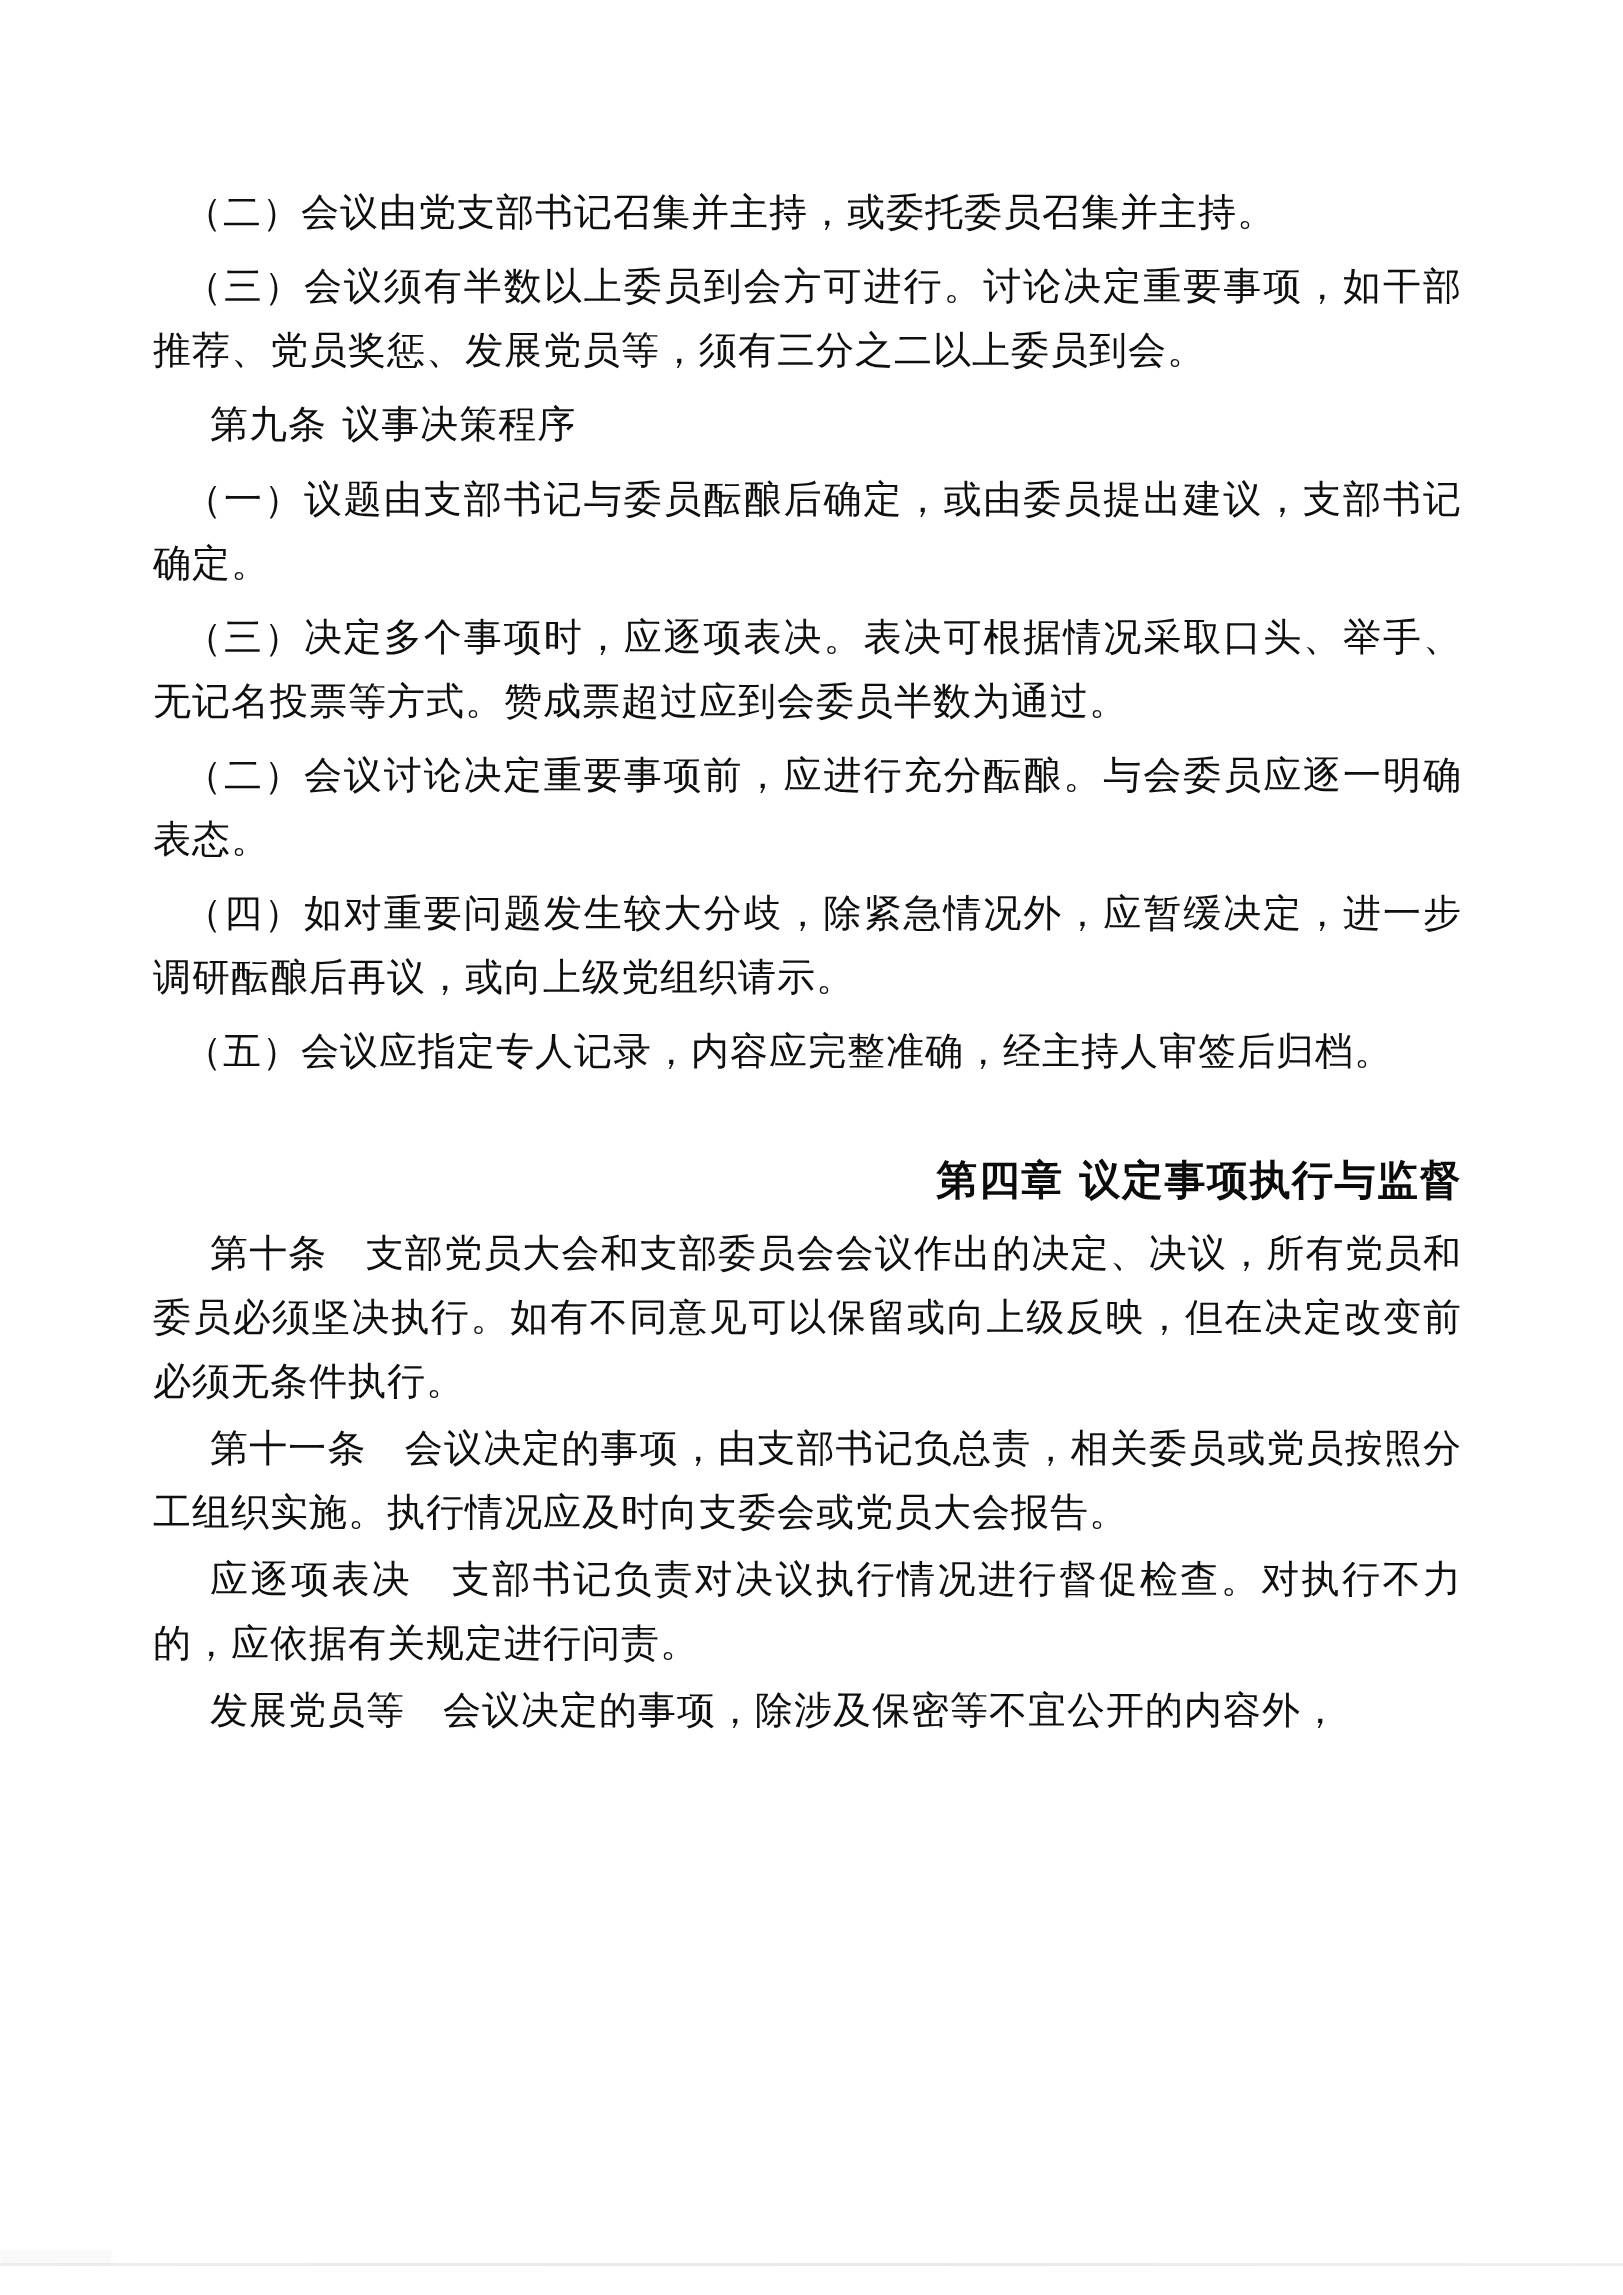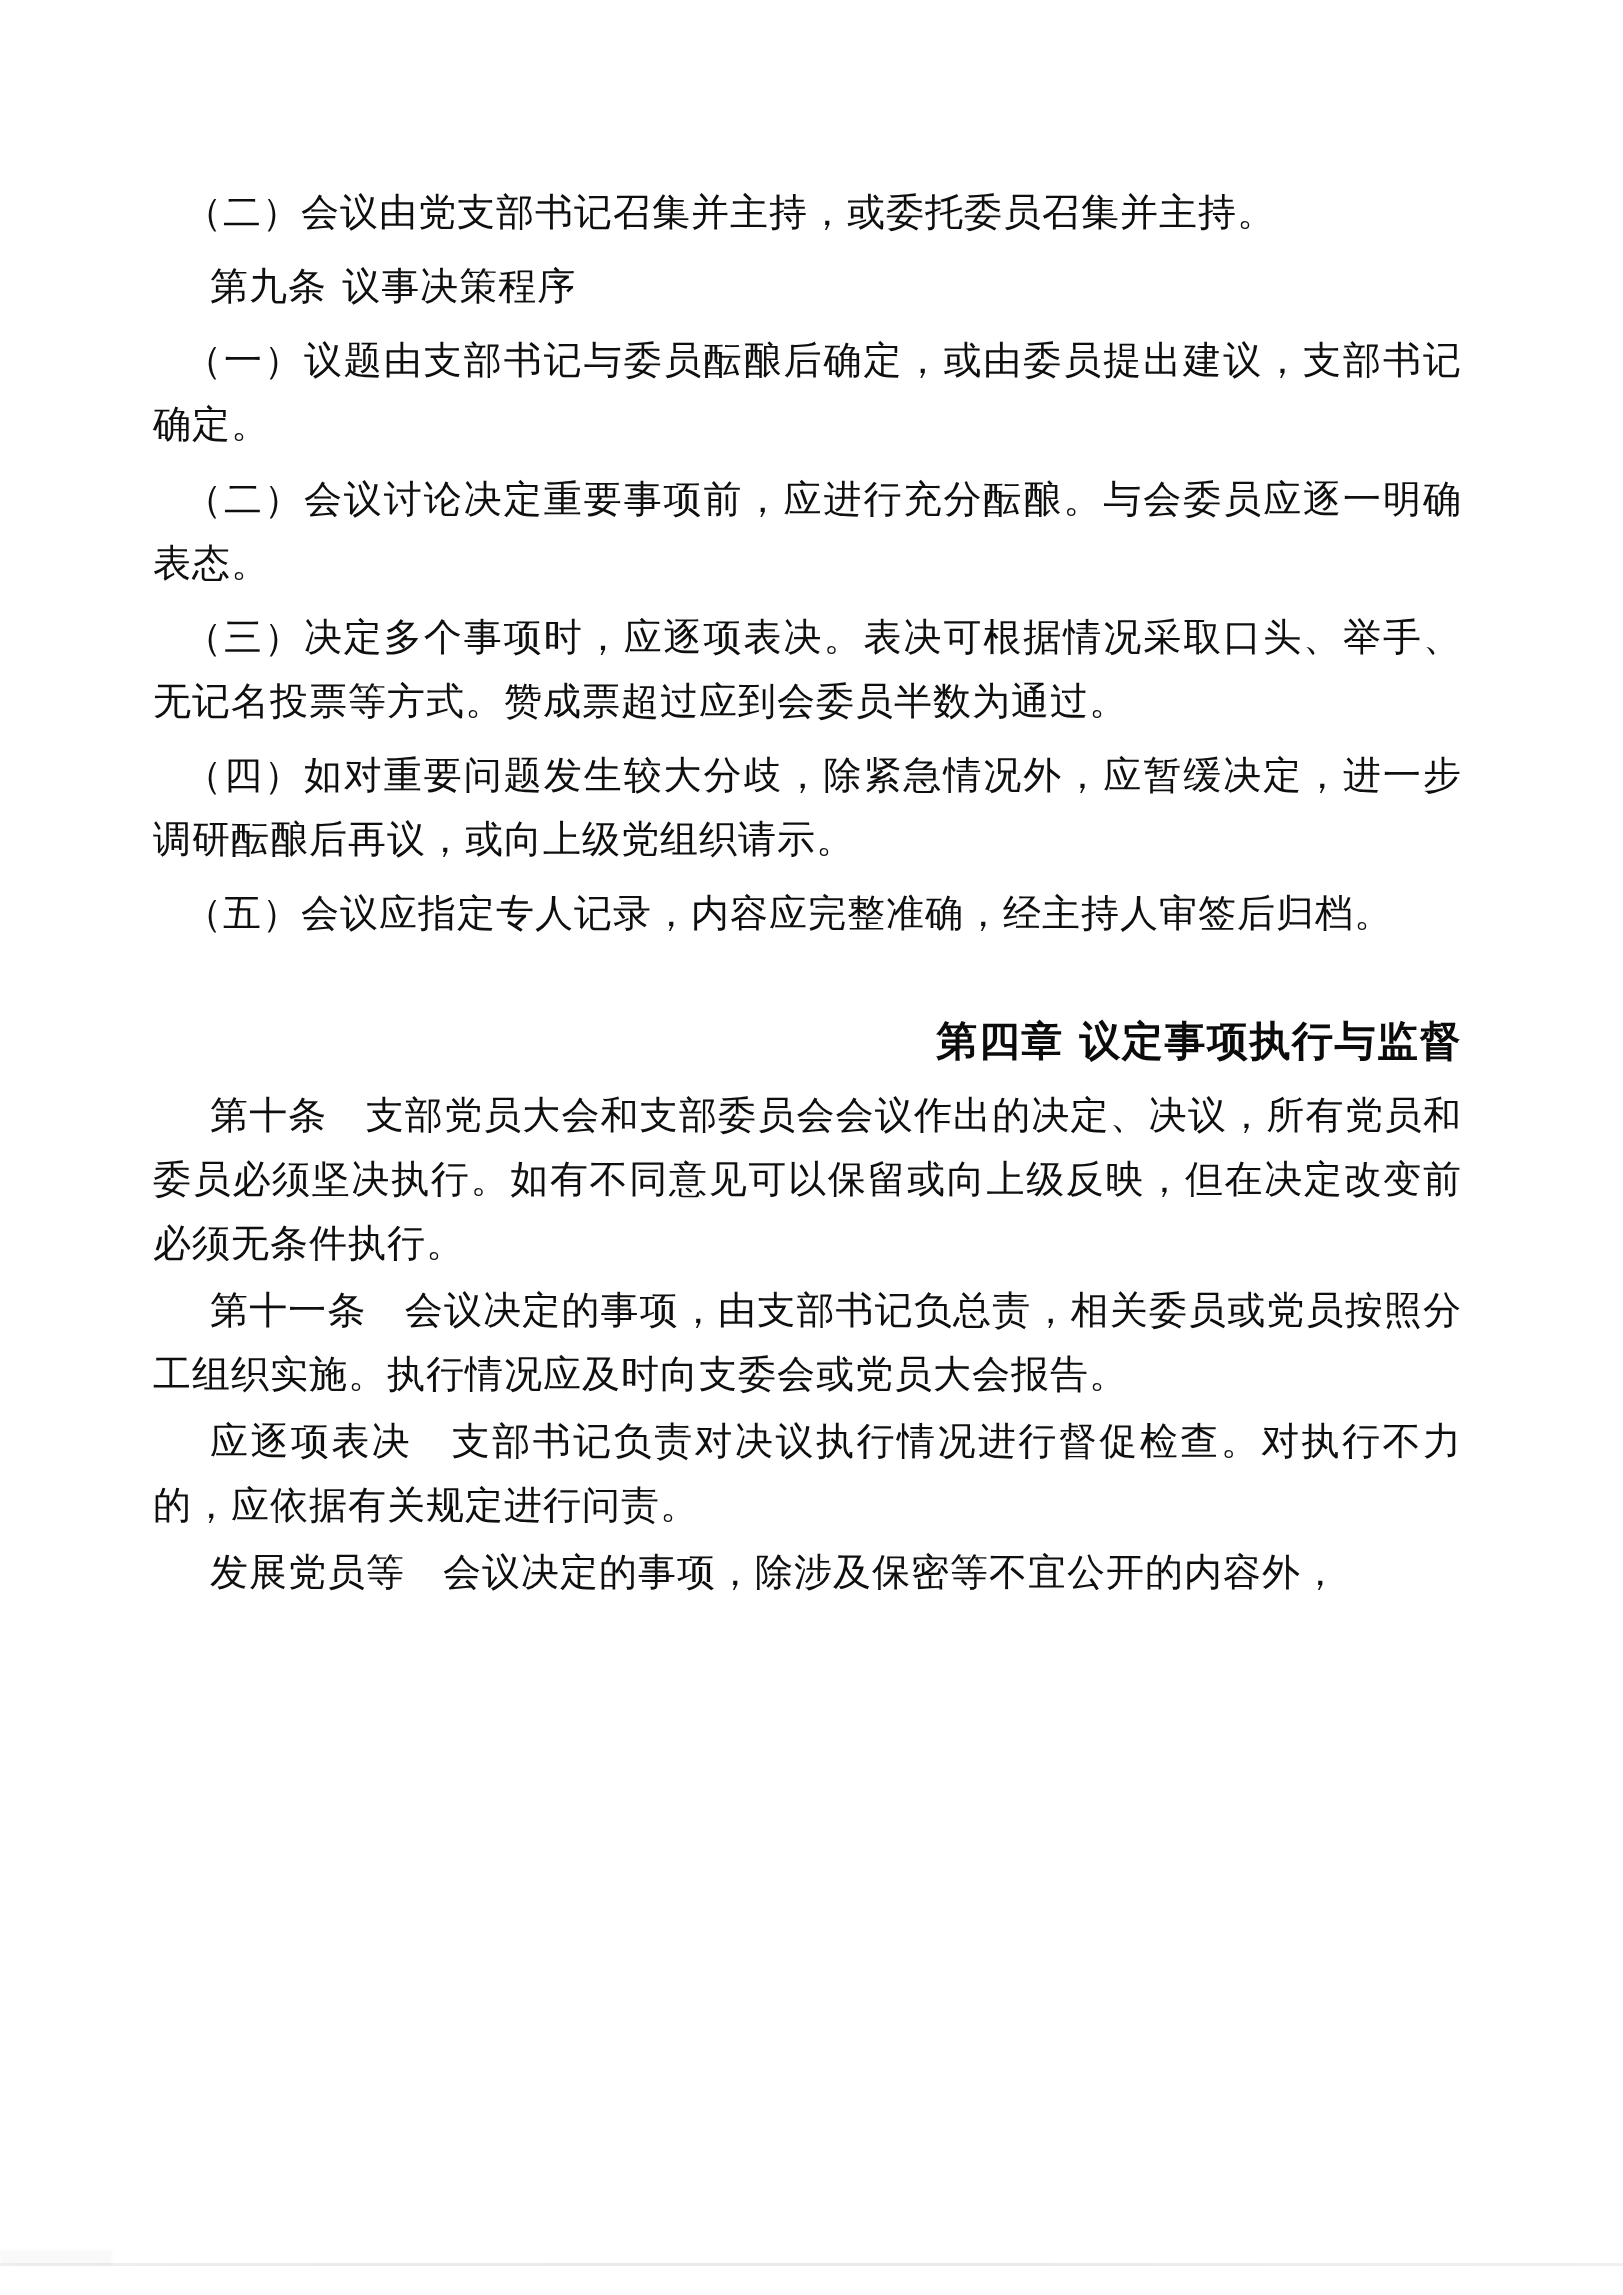--- a/index.html
+++ b/index.html
@@ -99,28 +99,29 @@
 </style>
 </head>
 <body>
 
 <div id="page">
 
   <div id="text-block">
 
     <p class="para sub">（二）会议由党支部书记召集并主持，或委托委员召集并主持。</p>
 
+    <p class="para sub">（三）会议须有半数以上委员到会方可进行。讨论决定重要事项，如干部推荐、党员奖惩、发展党员等，须有三分之二以上委员到会。</p>
 
     <p class="para"><span>第九条</span><span class="art-gap-sm"></span><span>议事决策程序</span></p>
 
     <p class="para sub">（一）议题由支部书记与委员酝酿后确定，或由委员提出建议，支部书记确定。</p>
 
+    <p class="para sub">（三）决定多个事项时，应逐项表决。表决可根据情况采取口头、举手、无记名投票等方式。赞成票超过应到会委员半数为通过。</p>
+
     <p class="para sub">（二）会议讨论决定重要事项前，应进行充分酝酿。与会委员应逐一明确表态。</p>
-
-    <p class="para sub">（三）决定多个事项时，应逐项表决。表决可根据情况采取口头、举手、无记名投票等方式。赞成票超过应到会委员半数为通过。</p>
 
     <p class="para sub">（四）如对重要问题发生较大分歧，除紧急情况外，应暂缓决定，进一步调研酝酿后再议，或向上级党组织请示。</p>
 
     <p class="para sub">（五）会议应指定专人记录，内容应完整准确，经主持人审签后归档。</p>
 
     <div class="spacer-before-heading"></div>
 
     <h2 class="chapter-heading">第四章 议定事项执行与监督</h2>
 
     <div class="spacer-after-heading"></div>

